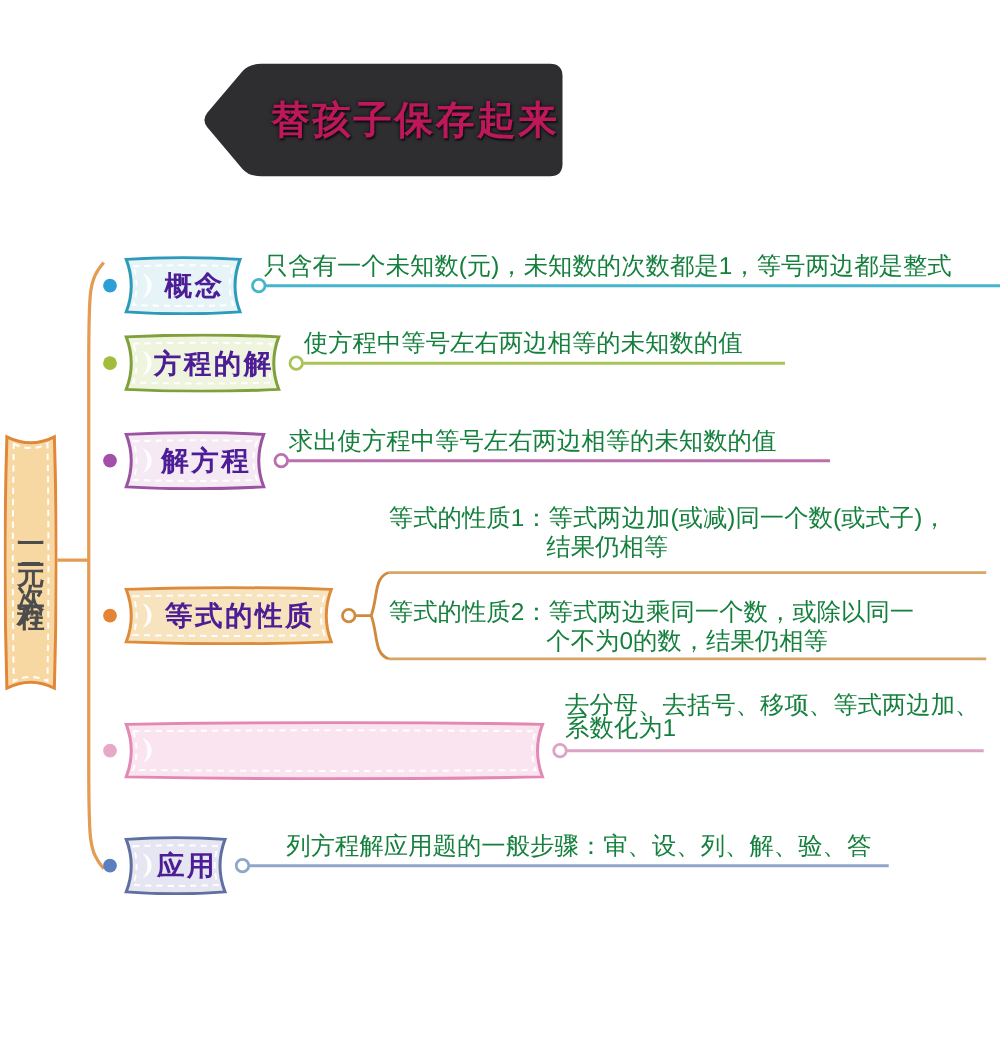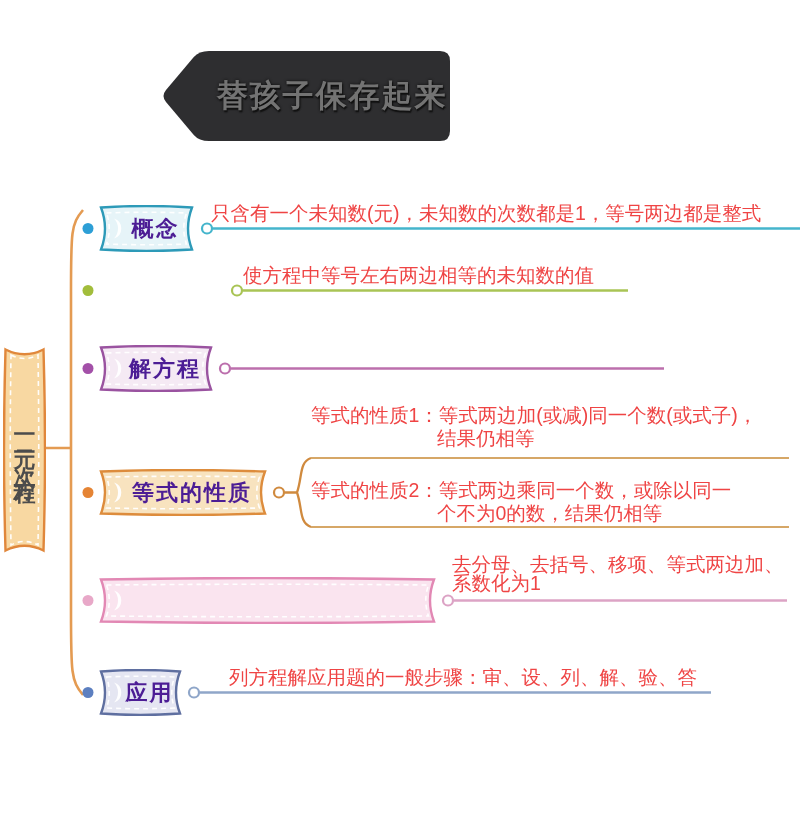--- a/index.html
+++ b/index.html
@@ -29,21 +29,21 @@
     font-size:22px;font-weight:bold;color:#4c4c4c;letter-spacing:9px;}
 
   #node-concept{left:97px;top:205px;width:99px;height:47px;}
   #node-solution{left:97px;top:267px;width:130px;height:47px;}
   #node-solve{left:97px;top:345px;width:118px;height:47px;}
   #node-properties{left:97px;top:469px;width:172px;height:47px;}
   #node-steps{left:97px;top:577px;width:341px;height:47px;}
   #node-application{left:97px;top:669px;width:87px;height:47px;}
 
   
-  .desc{position:absolute;white-space:nowrap;font-size:19.5px;color:#ef4444;
+  .desc{position:absolute;white-space:nowrap;font-size:19.5px;color:#15803d;
         line-height:23px;}
   #desc-concept{left:211px;top:202px;}
   #desc-solution{left:243px;top:264px;}
   #desc-solve{left:231px;top:342px;}
   #desc-prop1-l1{left:311px;top:404px;}
   #desc-prop1-l2{left:437px;top:427px;}
   #desc-prop2-l1{left:311px;top:479px;}
   #desc-prop2-l2{left:437px;top:502px;}
   #desc-steps-l1{left:452px;top:553px;}
   #desc-steps-l2{left:452px;top:572px;}
@@ -83,38 +83,46 @@
     <circle cx="88" cy="692.5" r="5.5" fill="#5c7fc0"></circle>
     <circle cx="194" cy="692.5" r="5" fill="#ffffff" stroke-width="2.2" stroke="#8fa6c9"></circle>
     <path d="M 199.5,692.5 H 711" fill="none" stroke-width="2.4" stroke="#8fa6c9"></path>
   </svg>
 
   <div class="banner">
     <svg width="312" height="112" viewBox="0 0 312 112">
       <path d="M 14,50 L 41.8,17.1 Q 47,11 57,11 L 288,11 Q 298,11 298,21 L 298,91
                Q 298,101 288,101 L 57,101 Q 47,101 41.8,94.9 L 14,62 Q 9,56 14,50 Z" fill="#2e2e30"></path>
     </svg>
-    <span class="banner-label" style="color: #737373;">替孩子保存起来</span>
+    <span class="banner-label" style="color: #be185d;">替孩子保存起来</span>
   </div>
 
   <div id="root-node" class="node">
       <svg class="ribbon" width="43" height="206" viewBox="0 0 43 206">
         <path d="M 2.5,2.5 Q 21.5,12 40.5,2.5 Q 43.5,103 40.5,203.5 Q 21.5,194 2.5,203.5 Q -0.5,103 2.5,2.5 Z" fill="#f8d8a2" stroke="#e0873b" stroke-width="2.4"></path>
         <path d="M 8,8 Q 21.5,15 35,8 Q 36.5,103 35,198 Q 21.5,191 8,198 Q 6.5,103 8,8 Z" fill="none" stroke="rgba(255,255,255,0.95)" stroke-width="1.6" stroke-dasharray="5 4"></path>
       </svg>
     <span class="label">一元一次方程</span>
   </div>
 
   <div id="node-concept" class="node">
       <svg class="ribbon" width="99" height="47" viewBox="0 0 99 47">
         <path d="M 4,2.5 Q 49.5,-0.5 95,2.5 Q 87,23.5 95,44.5 Q 49.5,47.5 4,44.5 Q 12,23.5 4,2.5 Z" fill="#e6f4f8" stroke="#2d9ab8" stroke-width="2.4"></path>
         <path d="M 9.5,8 Q 49.5,6.5 89.5,8 Q 84,23.5 89.5,39 Q 49.5,40.5 9.5,39 Q 15,23.5 9.5,8 Z" fill="none" stroke="rgba(255,255,255,0.95)" stroke-width="1.6" stroke-dasharray="5 4"></path>
         <path d="M 17,13.5 A 10.5 10.5 0 0 1 17,33.5 A 14.5 14.5 0 0 0 17,13.5 Z" fill="rgba(255,255,255,0.95)"></path>
       </svg>
     <span class="label lbl-22">概念</span>
+  </div>
+  <div id="node-solution" class="node">
+      <svg class="ribbon" width="130" height="47" viewBox="0 0 130 47">
+        <path d="M 4,2.5 Q 65,-0.5 126,2.5 Q 118,23.5 126,44.5 Q 65,47.5 4,44.5 Q 12,23.5 4,2.5 Z" fill="#eff4df" stroke="#7fa03a" stroke-width="2.4"></path>
+        <path d="M 9.5,8 Q 65,6.5 120.5,8 Q 115,23.5 120.5,39 Q 65,40.5 9.5,39 Q 15,23.5 9.5,8 Z" fill="none" stroke="rgba(255,255,255,0.95)" stroke-width="1.6" stroke-dasharray="5 4"></path>
+        <path d="M 17,13.5 A 10.5 10.5 0 0 1 17,33.5 A 14.5 14.5 0 0 0 17,13.5 Z" fill="rgba(255,255,255,0.95)"></path>
+      </svg>
+    <span class="label lbl-22">方程的解</span>
   </div>
   <div id="node-solve" class="node">
       <svg class="ribbon" width="118" height="47" viewBox="0 0 118 47">
         <path d="M 4,2.5 Q 59,-0.5 114,2.5 Q 106,23.5 114,44.5 Q 59,47.5 4,44.5 Q 12,23.5 4,2.5 Z" fill="#f5eaf4" stroke="#9a53a0" stroke-width="2.4"></path>
         <path d="M 9.5,8 Q 59,6.5 108.5,8 Q 103,23.5 108.5,39 Q 59,40.5 9.5,39 Q 15,23.5 9.5,8 Z" fill="none" stroke="rgba(255,255,255,0.95)" stroke-width="1.6" stroke-dasharray="5 4"></path>
         <path d="M 17,13.5 A 10.5 10.5 0 0 1 17,33.5 A 14.5 14.5 0 0 0 17,13.5 Z" fill="rgba(255,255,255,0.95)"></path>
       </svg>
     <span class="label lbl-22">解方程</span>
   </div>
   <div id="node-properties" class="node">
@@ -136,20 +144,21 @@
       <svg class="ribbon" width="87" height="47" viewBox="0 0 87 47">
         <path d="M 4,2.5 Q 43.5,-0.5 83,2.5 Q 75,23.5 83,44.5 Q 43.5,47.5 4,44.5 Q 12,23.5 4,2.5 Z" fill="#e5e6f2" stroke="#5f6fa0" stroke-width="2.4"></path>
         <path d="M 9.5,8 Q 43.5,6.5 77.5,8 Q 72,23.5 77.5,39 Q 43.5,40.5 9.5,39 Q 15,23.5 9.5,8 Z" fill="none" stroke="rgba(255,255,255,0.95)" stroke-width="1.6" stroke-dasharray="5 4"></path>
         <path d="M 17,13.5 A 10.5 10.5 0 0 1 17,33.5 A 14.5 14.5 0 0 0 17,13.5 Z" fill="rgba(255,255,255,0.95)"></path>
       </svg>
     <span class="label lbl-22">应用</span>
   </div>
 
   <div id="desc-concept" class="desc">只含有一个未知数(元)，未知数的次数都是1，等号两边都是整式</div>
   <div id="desc-solution" class="desc">使方程中等号左右两边相等的未知数的值</div>
+  <div id="desc-solve" class="desc">求出使方程中等号左右两边相等的未知数的值</div>
 
   <div id="desc-prop1-l1" class="desc">等式的性质1：等式两边加(或减)同一个数(或式子)，</div>
   <div id="desc-prop1-l2" class="desc">结果仍相等</div>
   <div id="desc-prop2-l1" class="desc">等式的性质2：等式两边乘同一个数，或除以同一</div>
   <div id="desc-prop2-l2" class="desc">个不为0的数，结果仍相等</div>
 
   <div id="desc-steps-l1" class="desc">去分母、去括号、移项、等式两边加、</div>
   <div id="desc-steps-l2" class="desc">系数化为1</div>
   <div id="desc-application" class="desc">列方程解应用题的一般步骤：审、设、列、解、验、答</div>
 

